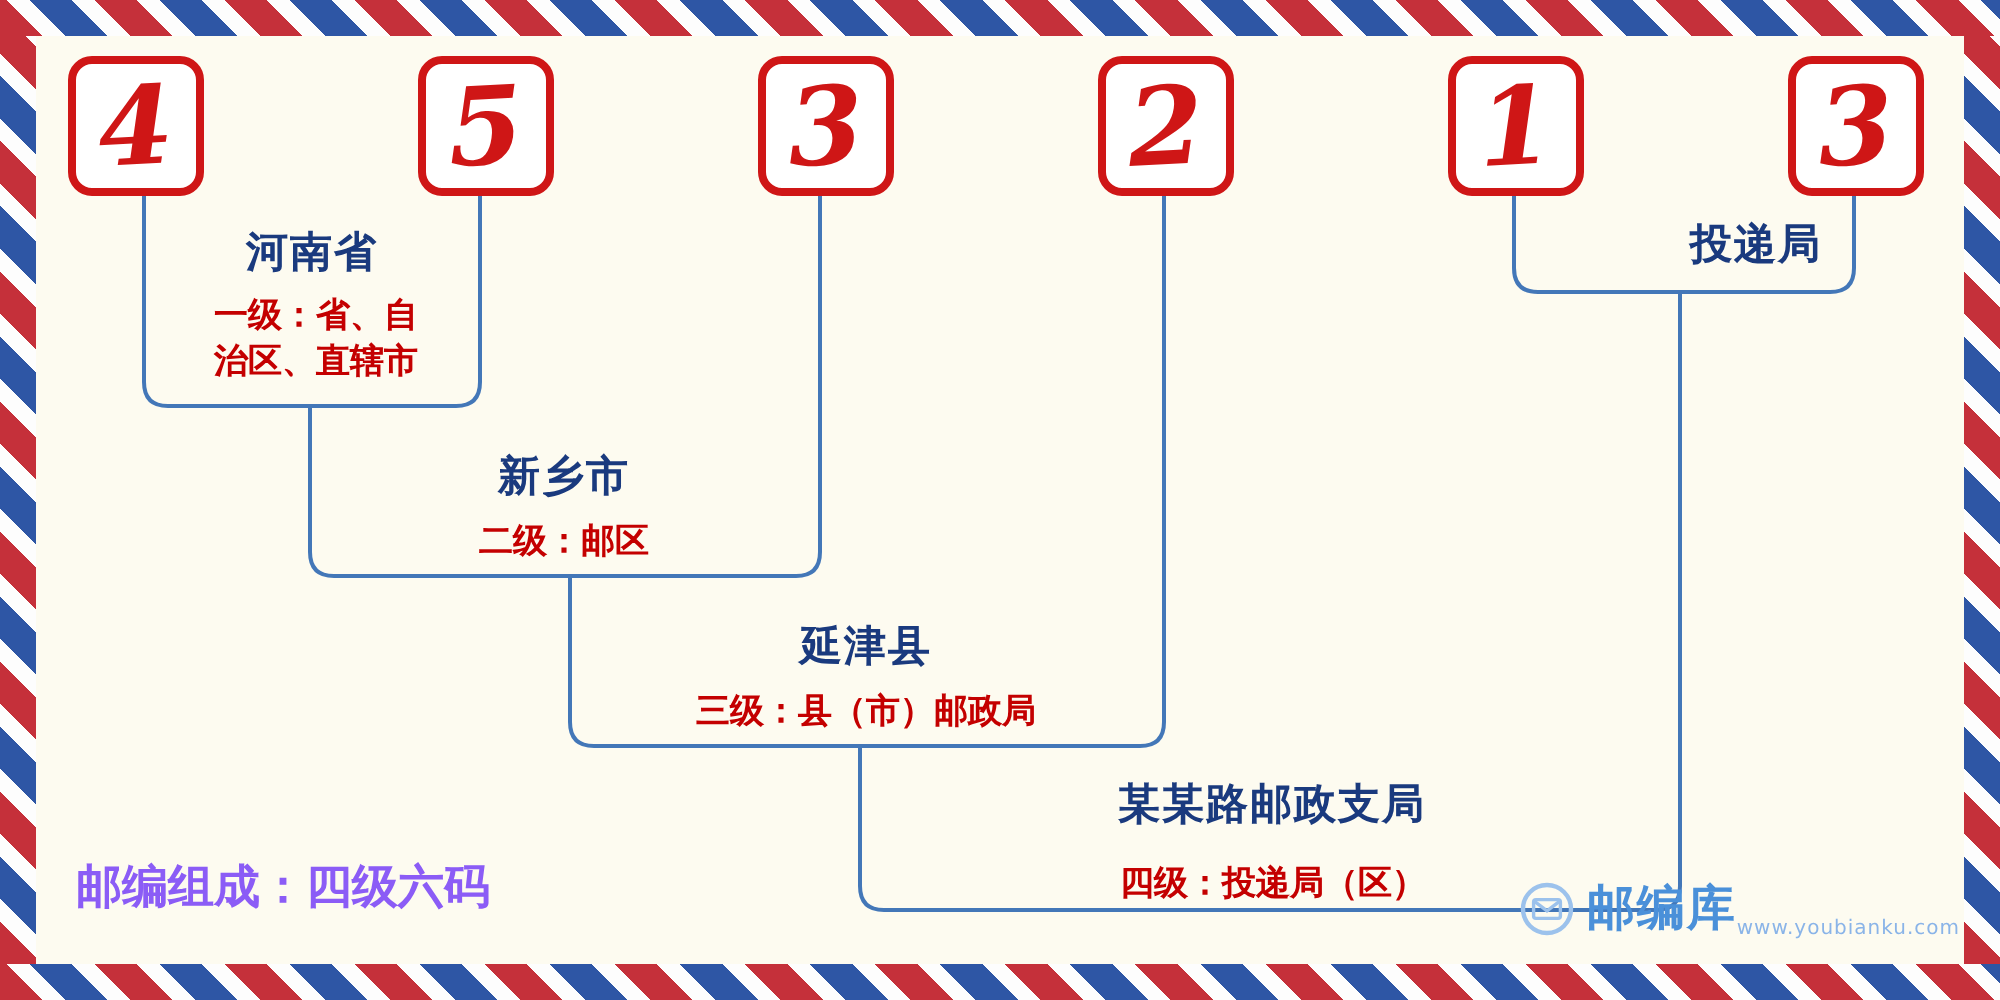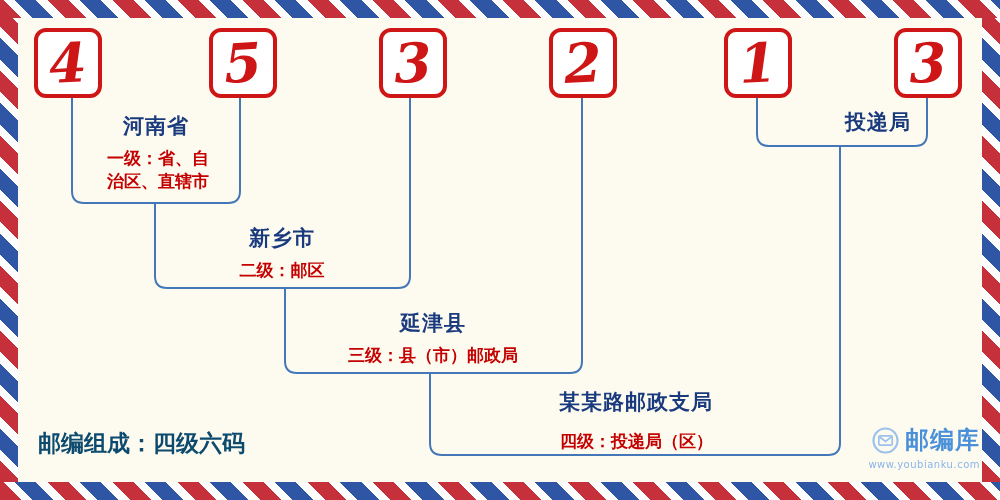--- a/index.html
+++ b/index.html
@@ -43,27 +43,27 @@
   .level1{left:156px;top:112px;}
   .level2{left:282px;top:224px;}
   .level3{left:433px;top:309px;}
   .level4{left:636px;top:388px;}
   .level4 .lvl-desc{margin-top:14px;}
   .level5{left:842px;top:108px;margin-left:36px;}
 
   
   .composition{
     position:absolute;left:38px;top:428px;z-index:3;
-    font-size:23px;font-weight:bold;color:#0c4a6e;white-space:nowrap;
+    font-size:23px;font-weight:bold;color:#8b5cf6;white-space:nowrap;
   }
 
   
   .brand{
     position:absolute;right:20px;bottom:30px;z-index:3;
-    display:flex;flex-direction:column;align-items:flex-end;
+    display:flex;flex-direction:row;align-items:flex-end;
   }
   .brand-row{display:flex;align-items:center;gap:6px;cursor:pointer;}
   .brand-name{font-size:24px;font-weight:bold;color:#4a90d9;letter-spacing:1px;}
   .brand-url{font-size:10px;color:#8ab4e8;margin-top:3px;letter-spacing:0.5px;}
 </style>
 </head>
 <body>
 
 <div class="canvas">
 

